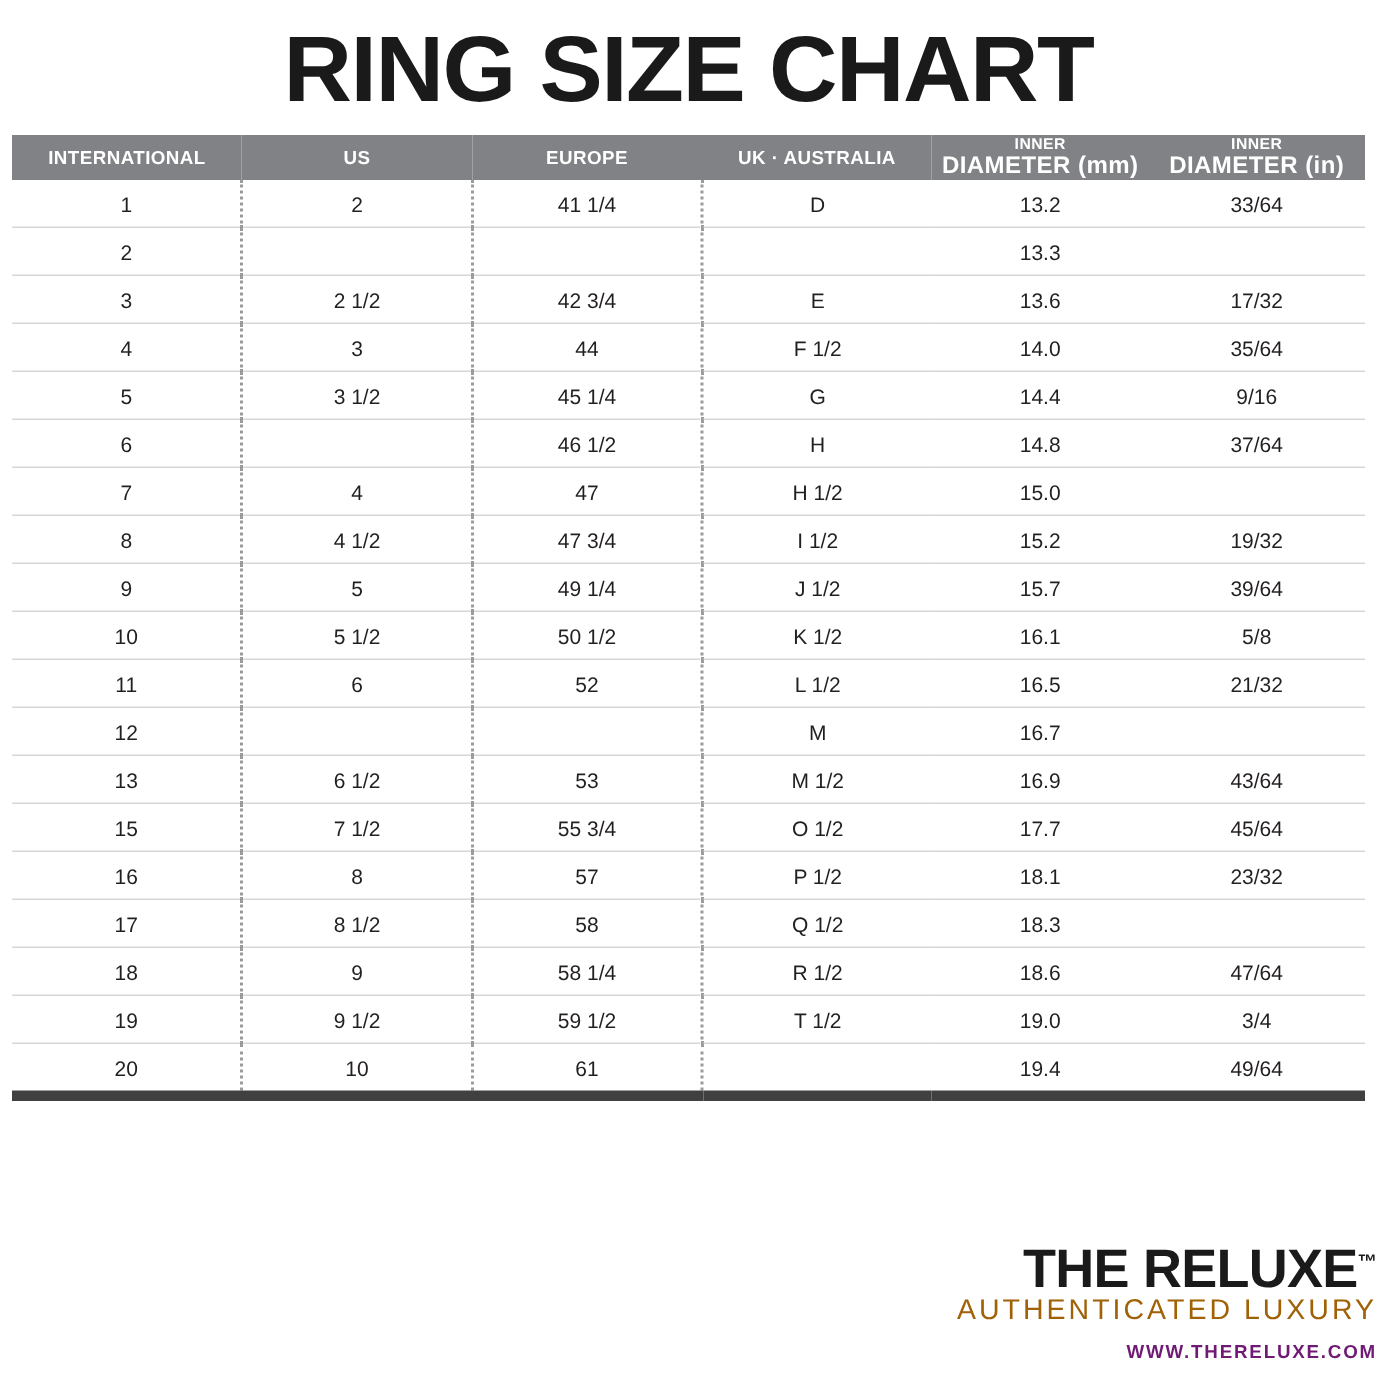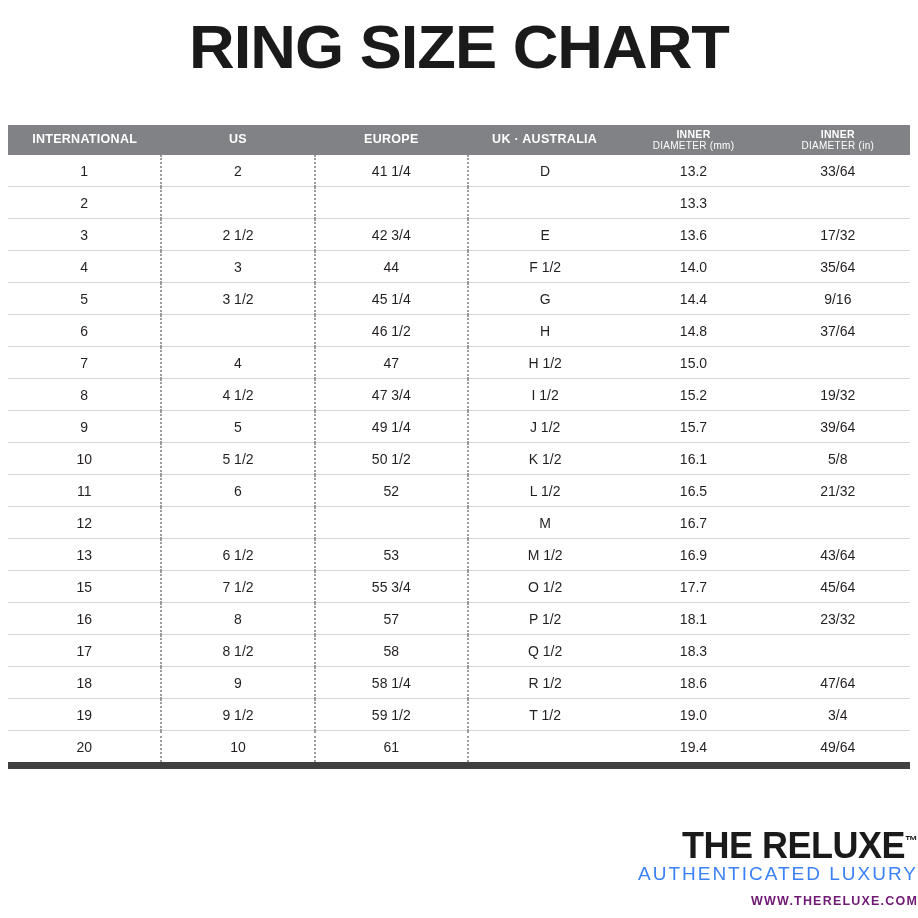--- a/index.html
+++ b/index.html
@@ -36,37 +36,36 @@
   }
 
   
   .table-wrap {
     padding: 0 8px;
   }
   table.size-table {
     width: 100%;
     border-collapse: collapse;
     table-layout: fixed;
-    margin-top: 35px;
   }
   table.size-table thead th {
     background: #808285;
     color: #ffffff;
     font-size: 12.5px;
     font-weight: bold;
     letter-spacing: 0.3px;
     height: 30px;
     vertical-align: middle;
     text-align: center;
     padding: 0;
     line-height: 1.05;
   }
   table.size-table thead th .sub {
-    font-size: 10px;
-    font-weight: normal;
+    font-size: 16px;
+    font-weight: bold;
     display: block;
   }
   table.size-table thead th.two-line {
     font-size: 10.5px;
     line-height: 1.15;
   }
   table.size-table tbody td {
     height: 31px;
     text-align: center;
     font-size: 14px;
@@ -110,21 +109,21 @@
   .brand .tm {
     font-size: 13px;
     vertical-align: super;
     font-weight: bold;
     letter-spacing: 0;
   }
   .tagline {
     font-family: "Liberation Sans", sans-serif;
     font-size: 19px;
     letter-spacing: 2px;
-    color: #3b82f6;
+    color: #a16207;
     margin-top: -2px;
   }
   .url {
     font-family: "Liberation Sans", sans-serif;
     font-weight: bold;
     font-size: 12.5px;
     letter-spacing: 1.2px;
     color: #701a75;
     margin-top: 9px;
   }

